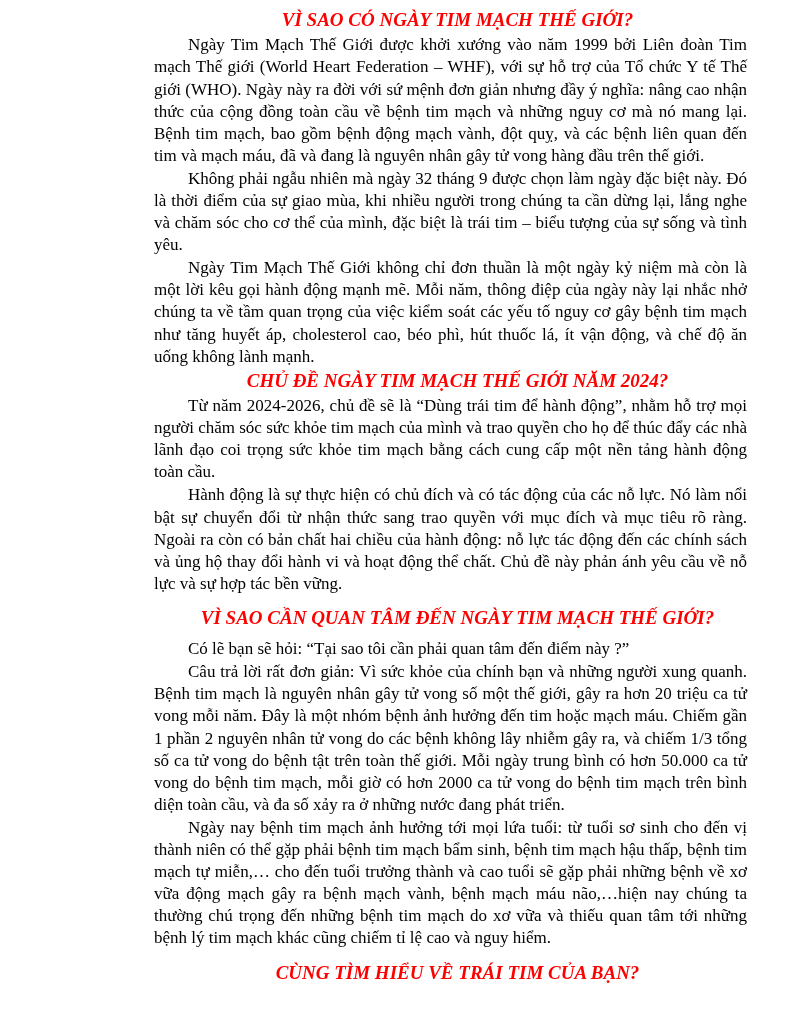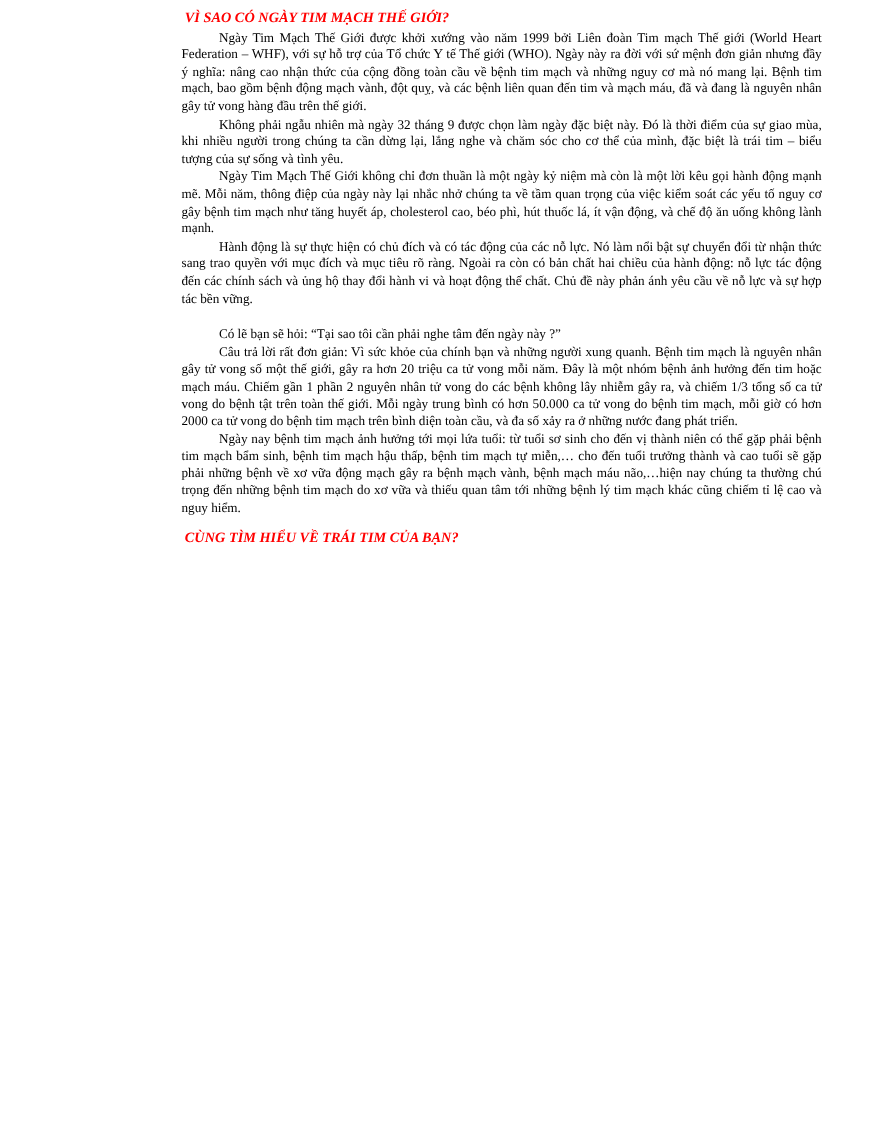--- a/index.html
+++ b/index.html
@@ -17,30 +17,30 @@
     width: 793px;
     min-height: 1036px;
     box-sizing: border-box;
     padding: 8px 46px 10px 150px;
     background: #ffffff;
   }
   .heading {
     font-weight: bold;
     font-style: italic;
     color: #ff0000;
-    font-size: 13px;
+    font-size: 19px;
     line-height: 1.28;
     margin: 0 0 2px 0;
-    text-align: left;
+    text-align: center;
     text-indent: 18px;
   }
   p.para {
-    font-size: 12px;
+    font-size: 17px;
     line-height: 1.30;
-    margin: 0 0 1px 15px;
+    margin: 0 0 1px 4px;
     text-align: justify;
     text-justify: inter-word;
     text-indent: 34px;
     hyphens: none;
   }
   p.para b {
     font-weight: bold;
     font-style: italic;
   }
   .gap-sm { height: 6px; }
@@ -55,30 +55,33 @@
     <div class="heading">VÌ SAO CÓ NGÀY TIM MẠCH THẾ GIỚI?</div>
     <p class="para">Ngày Tim Mạch Thế Giới được khởi xướng vào năm 1999 bởi Liên đoàn Tim mạch Thế giới (World Heart Federation – WHF), với sự hỗ trợ của Tổ chức Y tế Thế giới (WHO). Ngày này ra đời với sứ mệnh đơn giản nhưng đầy ý nghĩa: nâng cao nhận thức của cộng đồng toàn cầu về bệnh tim mạch và những nguy cơ mà nó mang lại. Bệnh tim mạch, bao gồm bệnh động mạch vành, đột quỵ, và các bệnh liên quan đến tim và mạch máu, đã và đang là nguyên nhân gây tử vong hàng đầu trên thế giới.</p>
     <p class="para">Không phải ngẫu nhiên mà ngày 32 tháng 9 được chọn làm ngày đặc biệt này. Đó là thời điểm của sự giao mùa, khi nhiều người trong chúng ta cần dừng lại, lắng nghe và chăm sóc cho cơ thể của mình, đặc biệt là trái tim – biểu tượng của sự sống và tình yêu.</p>
   </div>
 
   <div>
     <p class="para">Ngày Tim Mạch Thế Giới không chỉ đơn thuần là một ngày kỷ niệm mà còn là một lời kêu gọi hành động mạnh mẽ. Mỗi năm, thông điệp của ngày này lại nhắc nhở chúng ta về tầm quan trọng của việc kiểm soát các yếu tố nguy cơ gây bệnh tim mạch như tăng huyết áp, cholesterol cao, béo phì, hút thuốc lá, ít vận động, và chế độ ăn uống không lành mạnh.</p>
   </div>
 
   <div>
+    <div class="heading">CHỦ ĐỀ NGÀY TIM MẠCH THẾ GIỚI NĂM 2024?</div>
     <div>
+        <p class="para">Từ năm 2024-2026, chủ đề sẽ là “Dùng trái tim để hành động”, nhằm hỗ trợ mọi người chăm sóc sức khỏe tim mạch của mình và trao quyền cho họ để thúc đẩy các nhà lãnh đạo coi trọng sức khỏe tim mạch bằng cách cung cấp một nền tảng hành động toàn cầu.</p>
         <p class="para">Hành động là sự thực hiện có chủ đích và có tác động của các nỗ lực. Nó làm nổi bật sự chuyển đổi từ nhận thức sang trao quyền với mục đích và mục tiêu rõ ràng. Ngoài ra còn có bản chất hai chiều của hành động: nỗ lực tác động đến các chính sách và ủng hộ thay đổi hành vi và hoạt động thể chất. Chủ đề này phản ánh yêu cầu về nỗ lực và sự hợp tác bền vững.</p>
       </div>
   </div>
 
   <div class="gap-md"></div>
 
   <div>
+    <div class="heading">VÌ SAO CẦN QUAN TÂM ĐẾN NGÀY TIM MẠCH THẾ GIỚI?</div>
     <div class="gap-sm"></div>
-    <p class="para">Có lẽ bạn sẽ hỏi: “Tại sao tôi cần phải nghe tâm đến ngày này ?”</p>
+    <p class="para">Có lẽ bạn sẽ hỏi: “Tại sao tôi cần phải quan tâm đến điểm này ?”</p>
     <p class="para">Câu trả lời rất đơn giản: Vì sức khỏe của chính bạn và những người xung quanh. Bệnh tim mạch là nguyên nhân gây tử vong số một thế giới, gây ra hơn 20 triệu ca tử vong mỗi năm. Đây là một nhóm bệnh ảnh hưởng đến tim hoặc mạch máu. Chiếm gần 1 phần 2 nguyên nhân tử vong do các bệnh không lây nhiễm gây ra, và chiếm 1/3 tổng số ca tử vong do bệnh tật trên toàn thế giới. Mỗi ngày trung bình có hơn 50.000 ca tử vong do bệnh tim mạch, mỗi giờ có hơn 2000 ca tử vong do bệnh tim mạch trên bình diện toàn cầu, và đa số xảy ra ở những nước đang phát triển.</p>
     <p class="para">Ngày nay bệnh tim mạch ảnh hưởng tới mọi lứa tuổi: từ tuổi sơ sinh cho đến vị thành niên có thể gặp phải bệnh tim mạch bẩm sinh, bệnh tim mạch hậu thấp, bệnh tim mạch tự miễn,… cho đến tuổi trưởng thành và cao tuổi sẽ gặp phải những bệnh về xơ vữa động mạch gây ra bệnh mạch vành, bệnh mạch máu não,…hiện nay chúng ta thường chú trọng đến những bệnh tim mạch do xơ vữa và thiếu quan tâm tới những bệnh lý tim mạch khác cũng chiếm tỉ lệ cao và nguy hiểm.</p>
   </div>
 
   <div class="gap-md"></div>
 
   <div>
     <div class="heading">CÙNG TÌM HIỂU VỀ TRÁI TIM CỦA BẠN?</div>
 
   </div>

